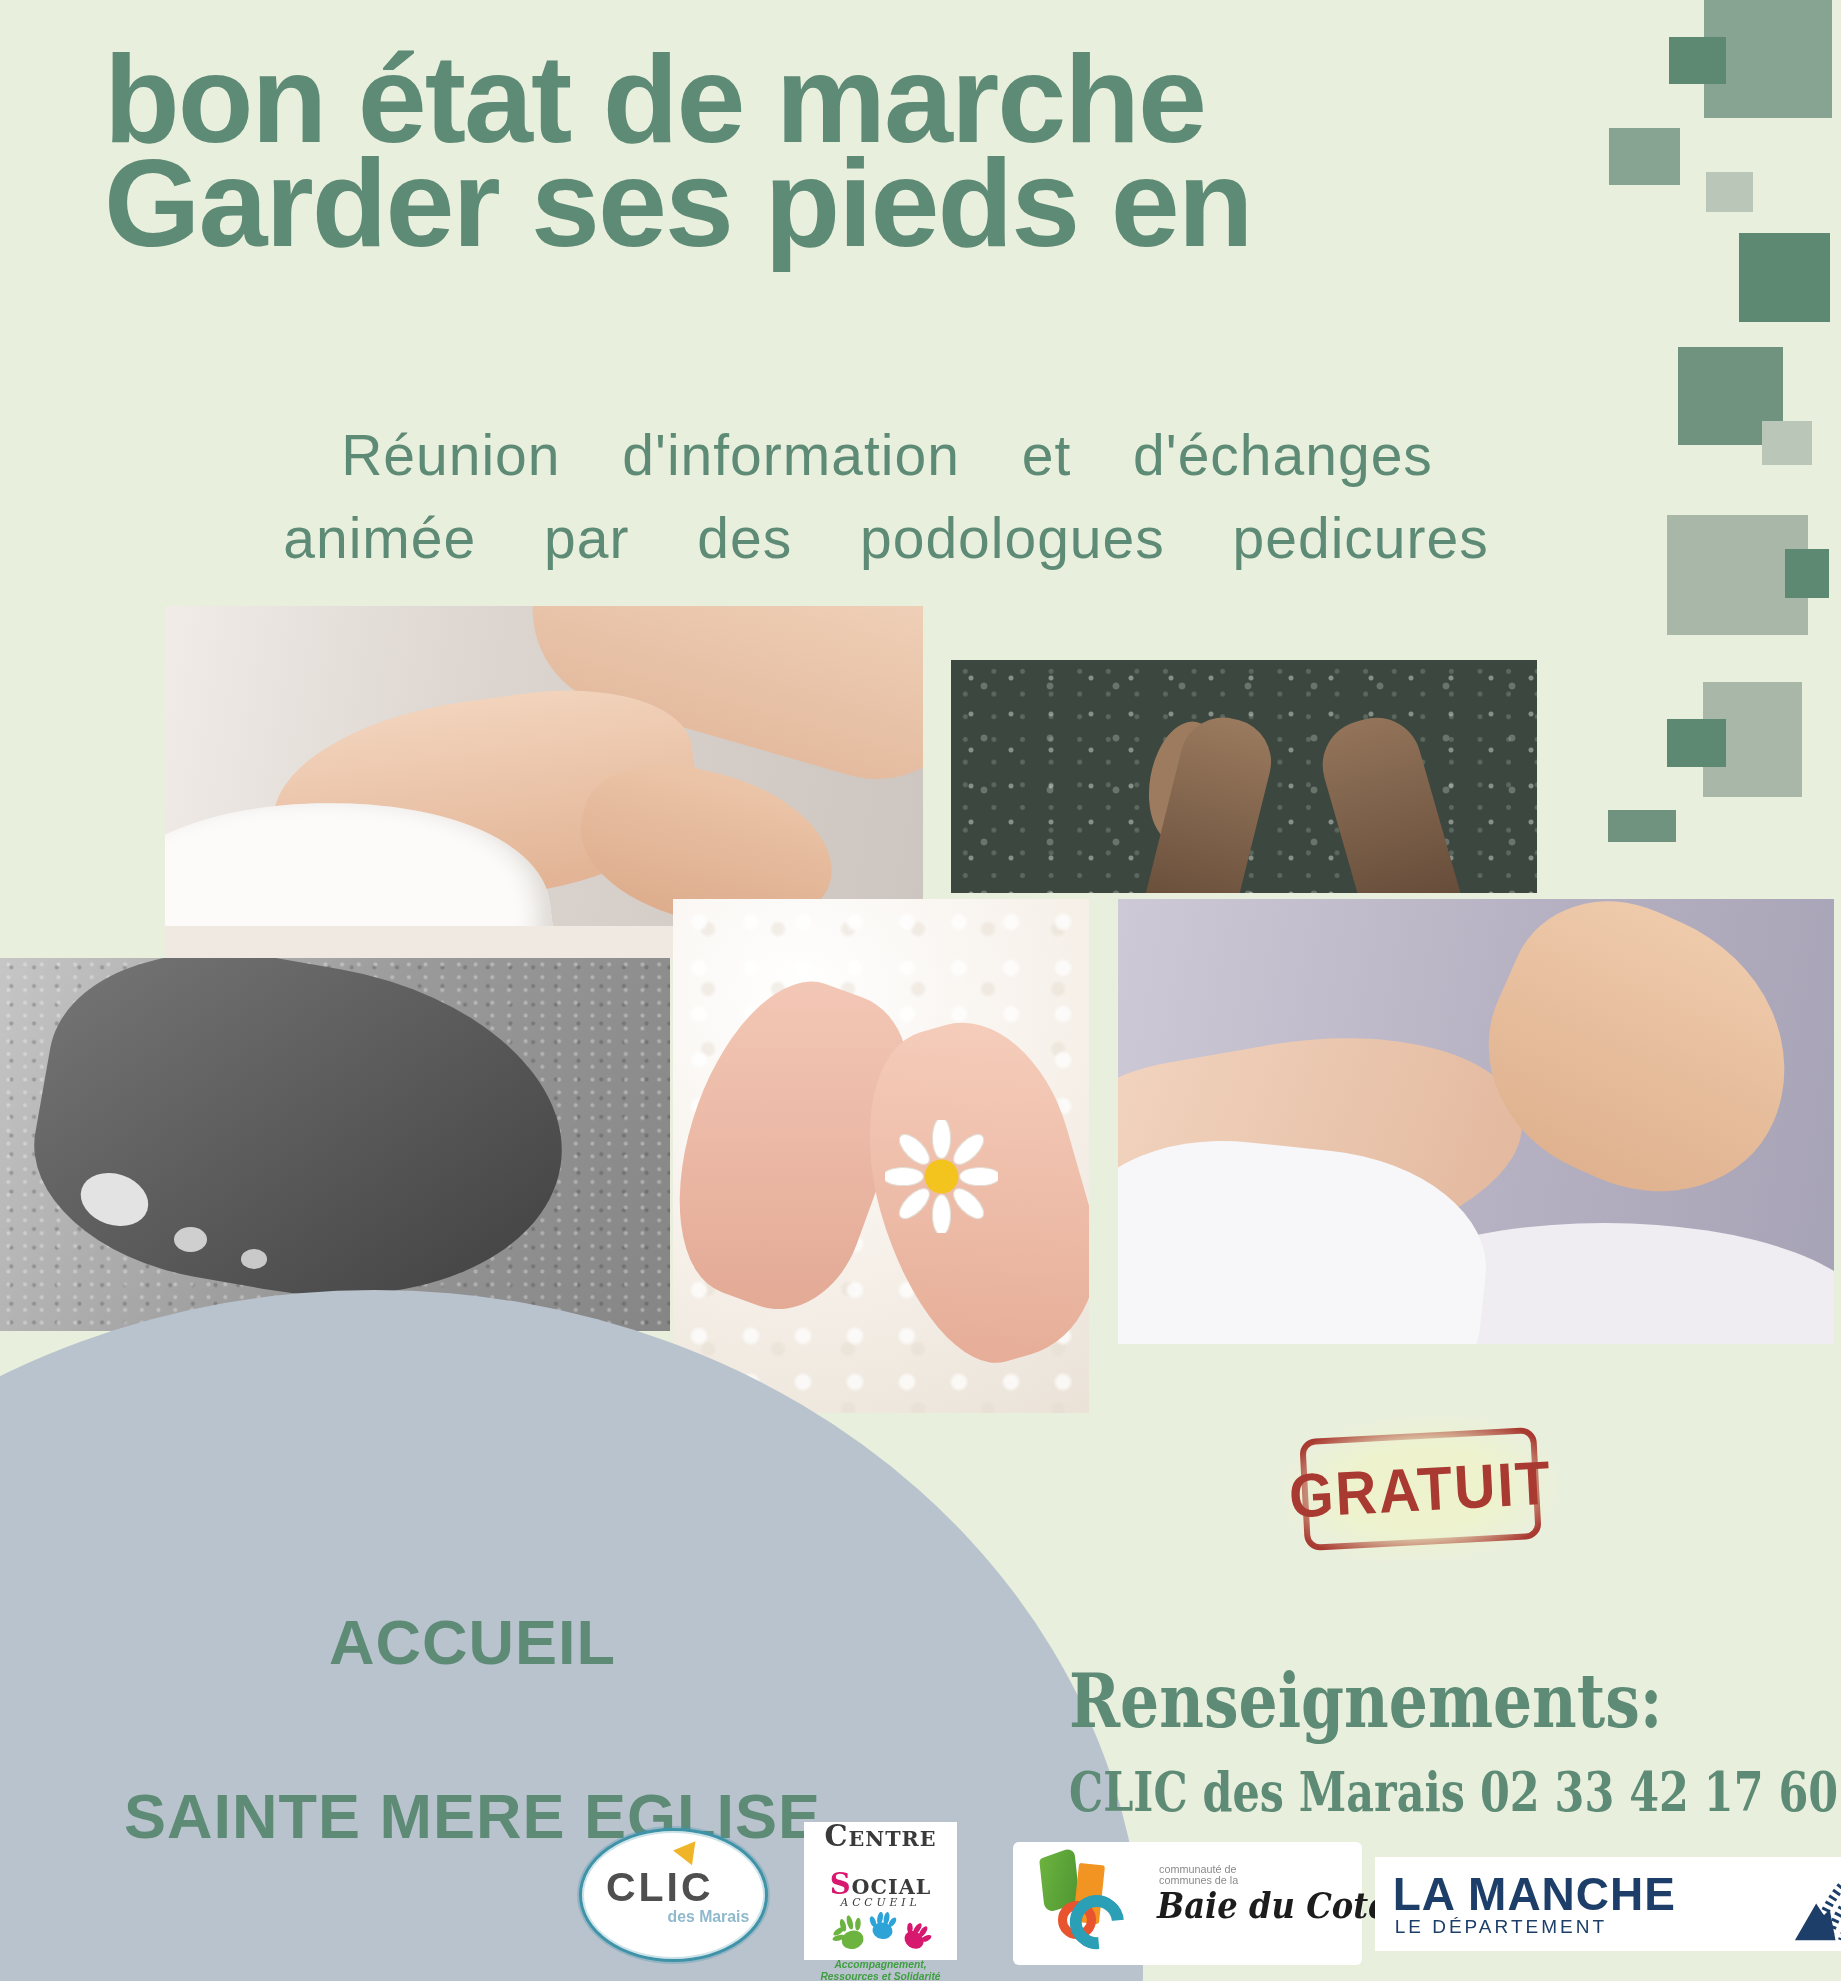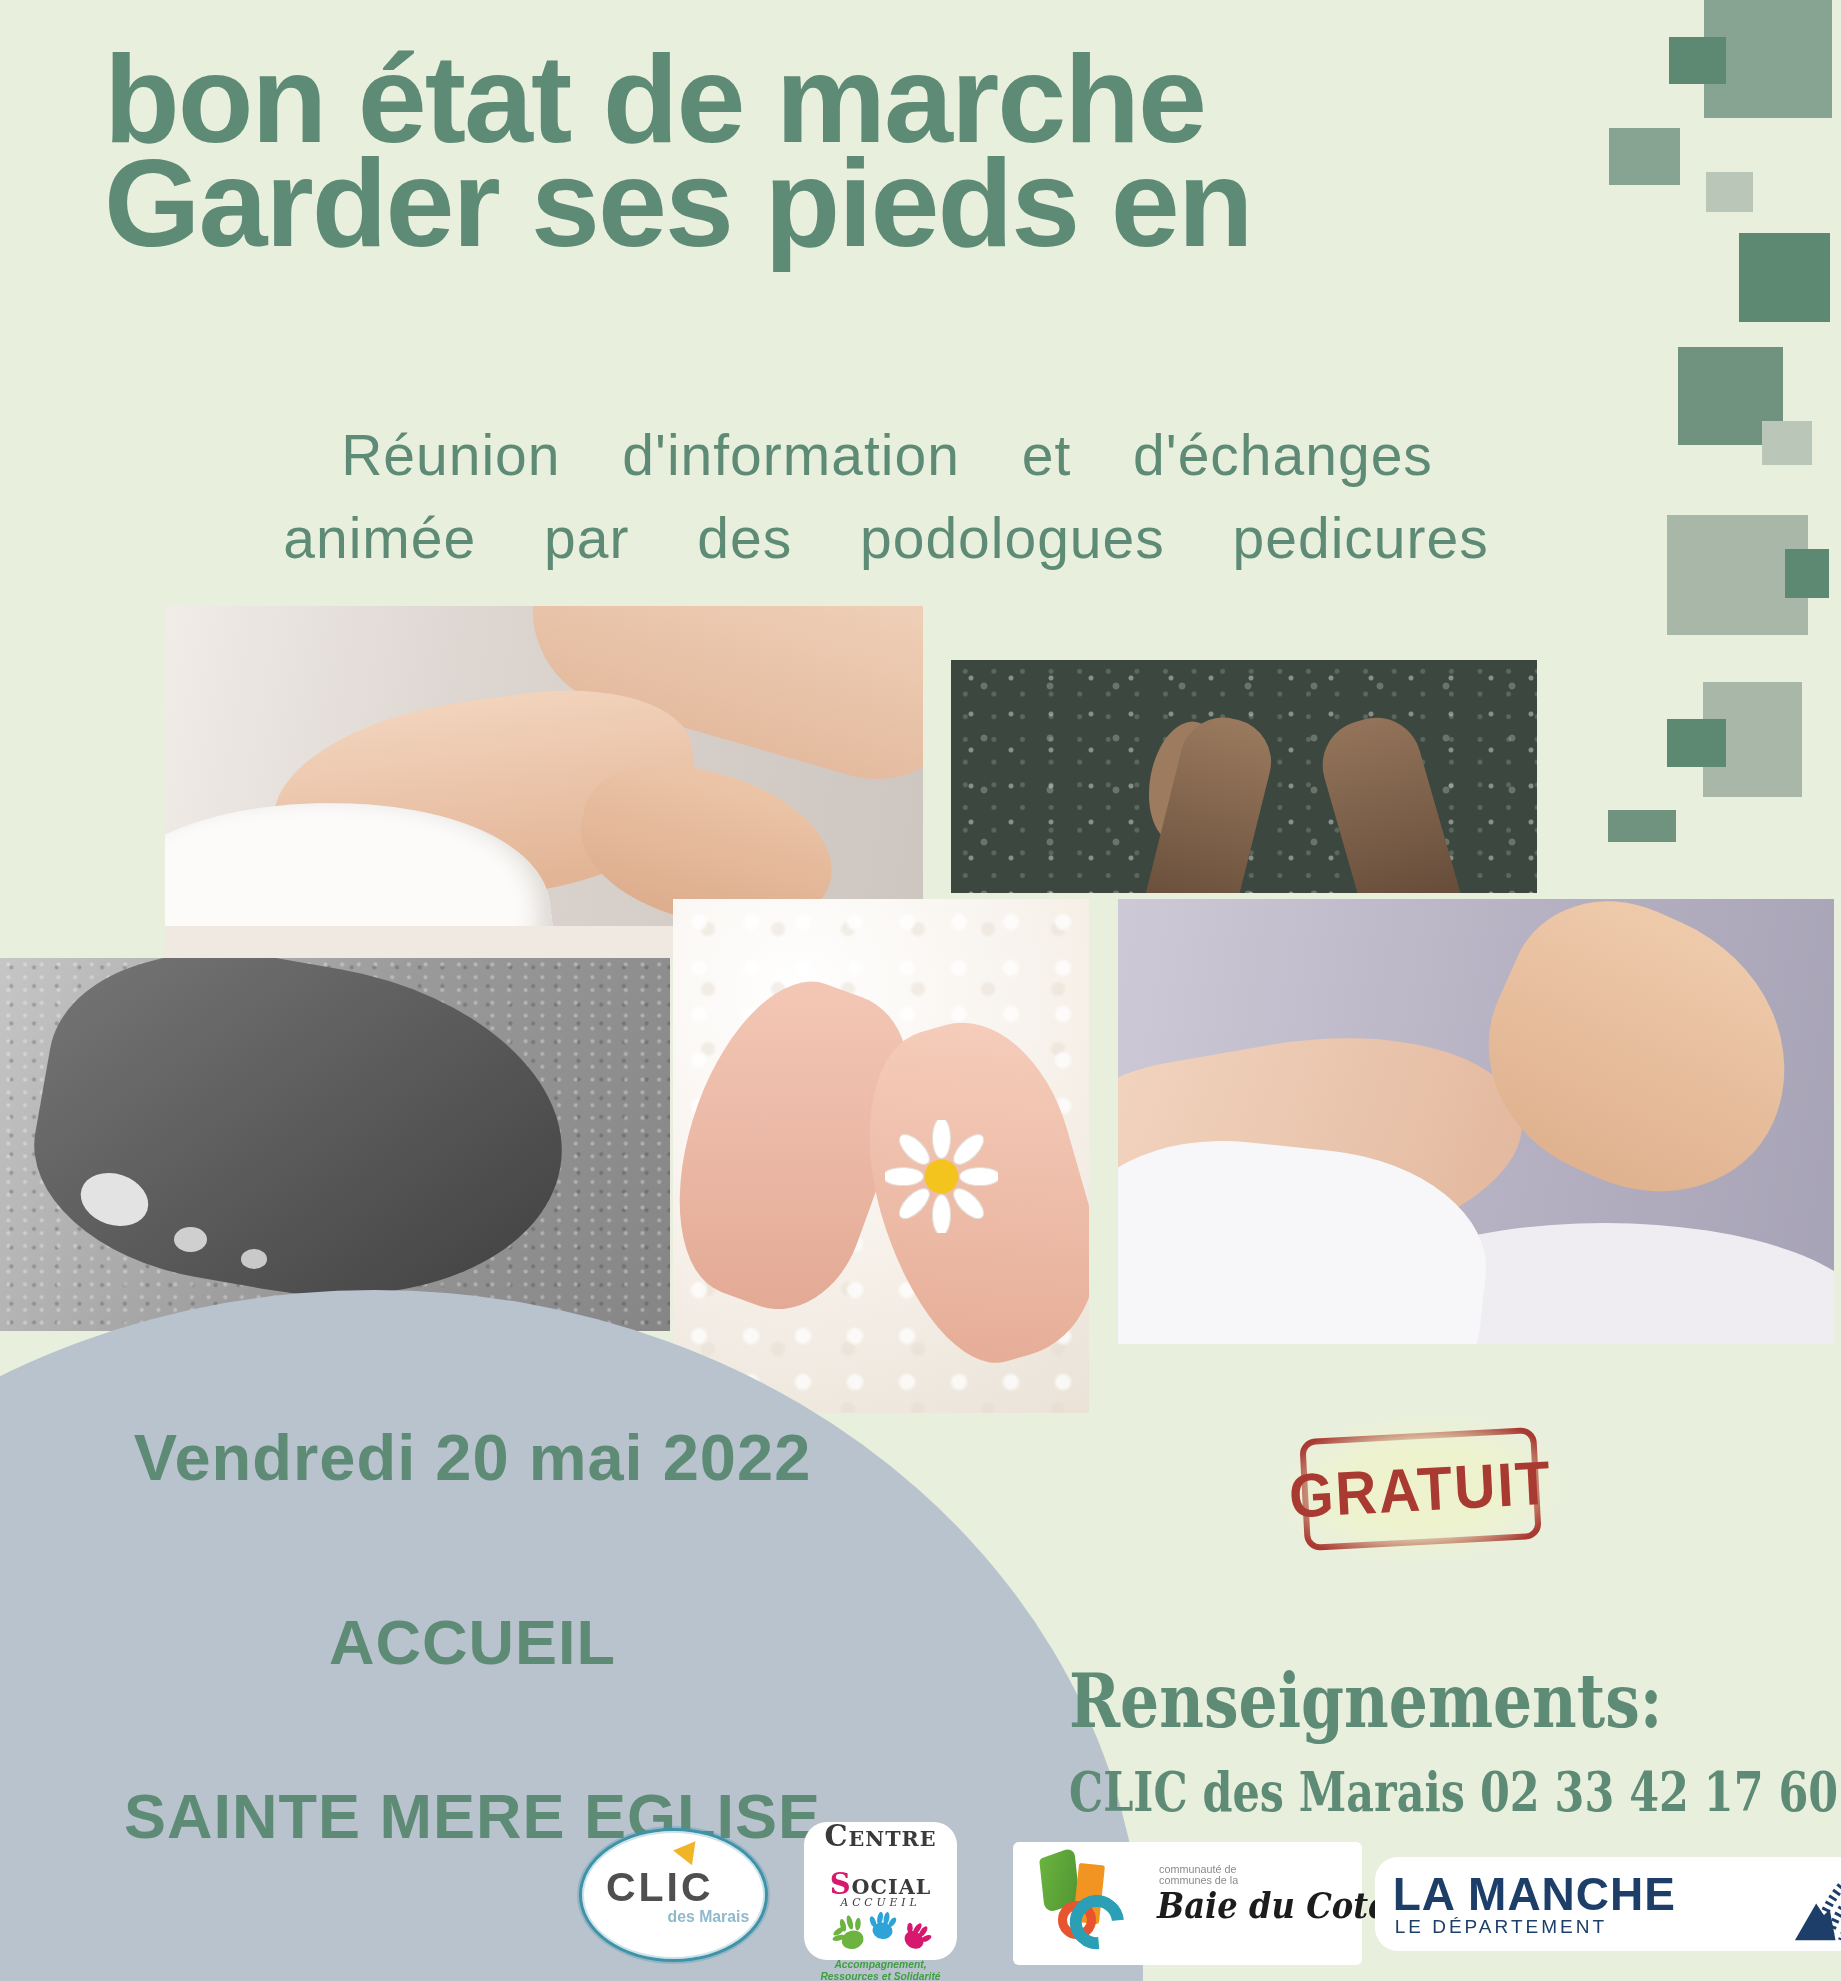--- a/index.html
+++ b/index.html
@@ -107,21 +107,21 @@
     background:radial-gradient(ellipse at center,rgba(238,243,205,.95) 40%,rgba(238,243,205,0) 75%);}
   #stamp span{color:var(--stamp);font-size:57px;font-weight:800;letter-spacing:2px;transform:scaleY(1.08);}
 
   
   .contact{position:absolute;left:1069px;color:var(--green);font-family:"DejaVu Serif",serif;
            font-weight:700;white-space:nowrap;transform-origin:left top;}
   #contact-heading{top:1657px;font-size:75px;transform:scaleX(.82);}
   #contact-info{top:1759px;font-size:55px;transform:scaleX(.78);}
 
   
-  .logo{position:absolute;background:#fff;border-radius:23px;}
+  .logo{position:absolute;background:#fff;}
   #logo-clic{left:579px;top:1828px;width:183px;height:128px;border-radius:50%;
     border:3px solid #3f93a8;box-shadow:0 0 0 2px rgba(63,147,168,.30), inset 0 0 0 2px rgba(63,147,168,.25);}
   #logo-clic .clic-name{position:absolute;left:0;right:27.6px;top:33px;text-align:center;
     color:#4f4f4f;font-weight:800;font-size:41px;letter-spacing:3px;}
   #logo-clic .clic-sub{position:absolute;right:15.8px;top:77px;color:#8fb9cd;font-weight:700;font-size:15.8px;}
   #logo-clic .triangle{position:absolute;left:95px;top:7.9px;width:0;height:0;
     border-left:12.8px solid transparent;border-right:12.8px solid transparent;
     border-bottom:21.7px solid #f0b429;transform:rotate(38deg);}
 
   #logo-cs{left:804px;top:1822px;width:153px;height:138px;text-align:center;font-family:"DejaVu Serif",serif;}
@@ -227,21 +227,20 @@
 
   <div id="photo-massage-lavender" class="photo">
     <div class="shape towel"></div>
     <div class="shape foot"></div>
     <div class="shape hands"></div>
     <div class="shape sleeve"></div>
   </div>
 
   <div id="ellipse"></div>
 
-  <div id="ev-date" class="ev">Vendredi 20 mai 2022</div>
   <div id="ev-venue" class="ev">ACCUEIL</div>
   <div id="ev-city" class="ev">SAINTE MERE EGLISE</div>
 
   <div id="stamp">
     <span>GRATUIT</span>
   </div>
 
   <div id="contact-heading" class="contact">Renseignements:</div>
   <div id="contact-info" class="contact">CLIC des Marais 02 33 42 17 60</div>
 

